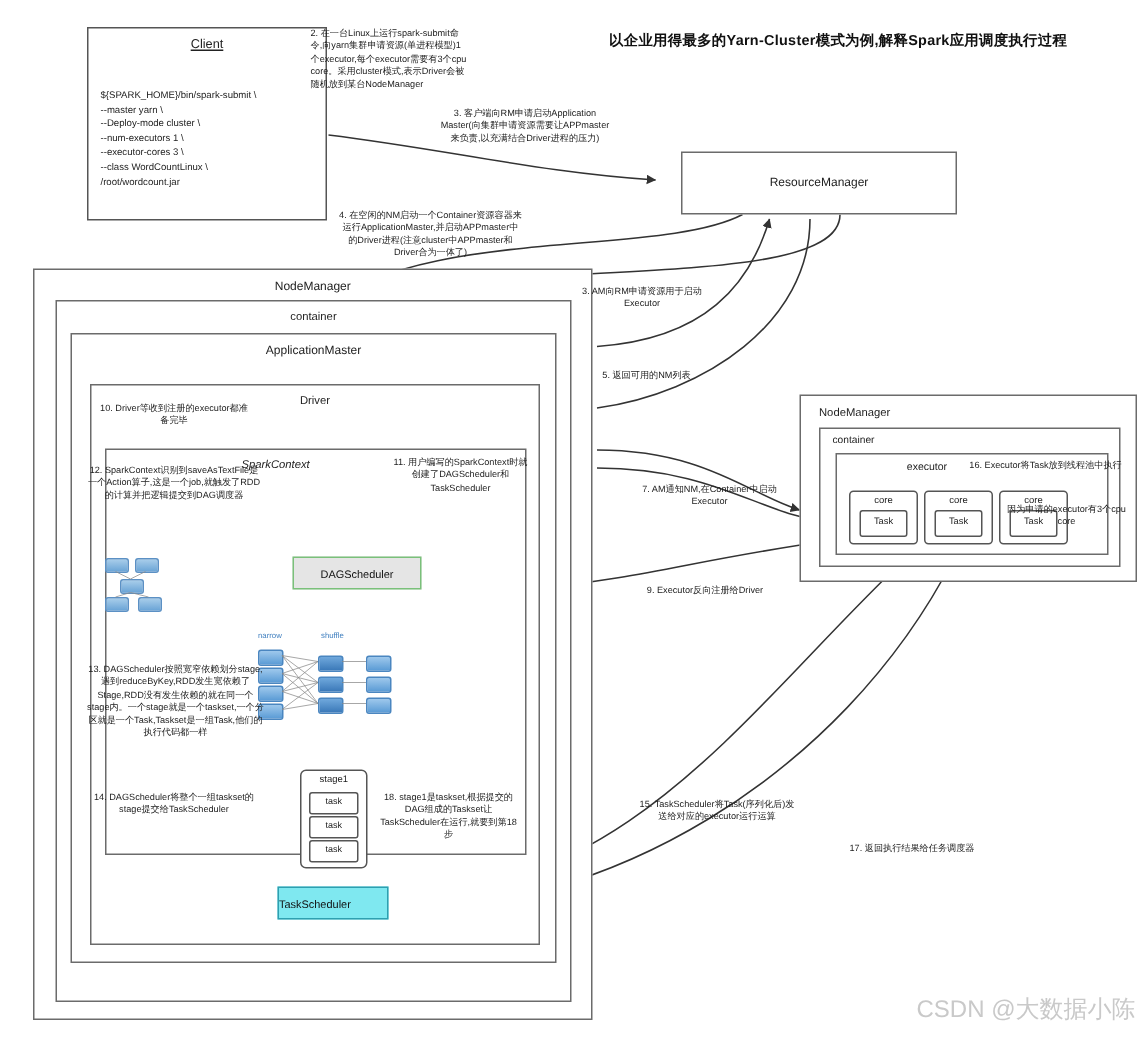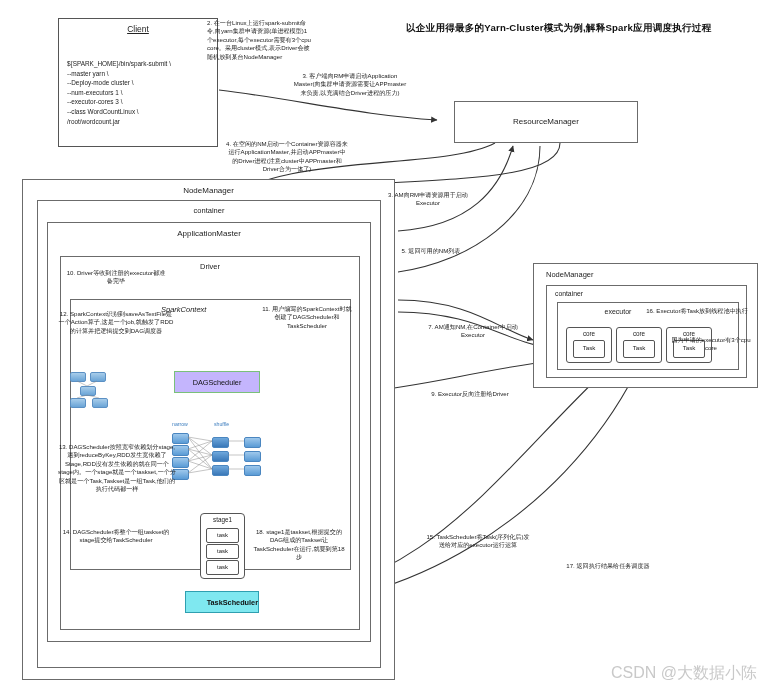--- a/index.html
+++ b/index.html
@@ -55,29 +55,29 @@
   .core{position:absolute;top:327px;width:44px;height:34px;border:1px solid #555;border-radius:3px;background:#fff;}
   .core .clbl{position:absolute;left:0;right:0;top:2px;text-align:center;font-size:6.3px;}
   .core .taskbox{position:absolute;left:6px;right:6px;top:12px;height:16px;border:1px solid #555;border-radius:2px;background:#fff;}
   .core .taskbox span{position:absolute;left:0;right:0;top:3px;text-align:center;font-size:6.2px;}
   #core1{left:566px;}
   #core2{left:616px;}
   #core3{left:666px;}
 
   
   #dagscheduler{
-    position:absolute;left:174px;top:371px;width:86px;height:22px;
-    background:#c4b5fd;border:1px solid #7ac07a;box-sizing:border-box;
+    position:absolute;left:195px;top:371px;width:86px;height:22px;
+    background:#e5e5e5;border:1px solid #7ac07a;box-sizing:border-box;
   }
   #dagscheduler span{position:absolute;left:0;right:0;top:6px;text-align:center;font-size:7.3px;color:#111;}
   #taskscheduler{
     position:absolute;left:185px;top:591px;width:74px;height:22px;
     background:#7fe8f0;border:1px solid #2f9fb0;box-sizing:border-box;
   }
-  #taskscheduler span{position:absolute;left:0;right:0;top:6px;text-align:right;font-size:7.3px;color:#111;font-weight:bold;}
+  #taskscheduler span{position:absolute;left:0;right:0;top:6px;text-align:left;font-size:7.3px;color:#111;}
 
   
   #stage1{position:absolute;left:200px;top:513px;width:45px;height:66px;border:1px solid #555;border-radius:4px;background:#fff;box-sizing:border-box;}
   #stage1 .s-title{position:absolute;left:0;right:0;top:2px;text-align:center;font-size:6.3px;}
   #stage1 .tk{position:absolute;left:5px;right:5px;height:13px;border:1px solid #555;border-radius:2px;background:#fff;}
   #stage1 .tk span{position:absolute;left:0;right:0;top:2.5px;text-align:center;font-size:6px;}
   #stage1 .tk1{top:14px;} #stage1 .tk2{top:30px;} #stage1 .tk3{top:46px;}
 
   
   #rdd-graphic{position:absolute;left:170px;top:423px;width:96px;height:60px;}

